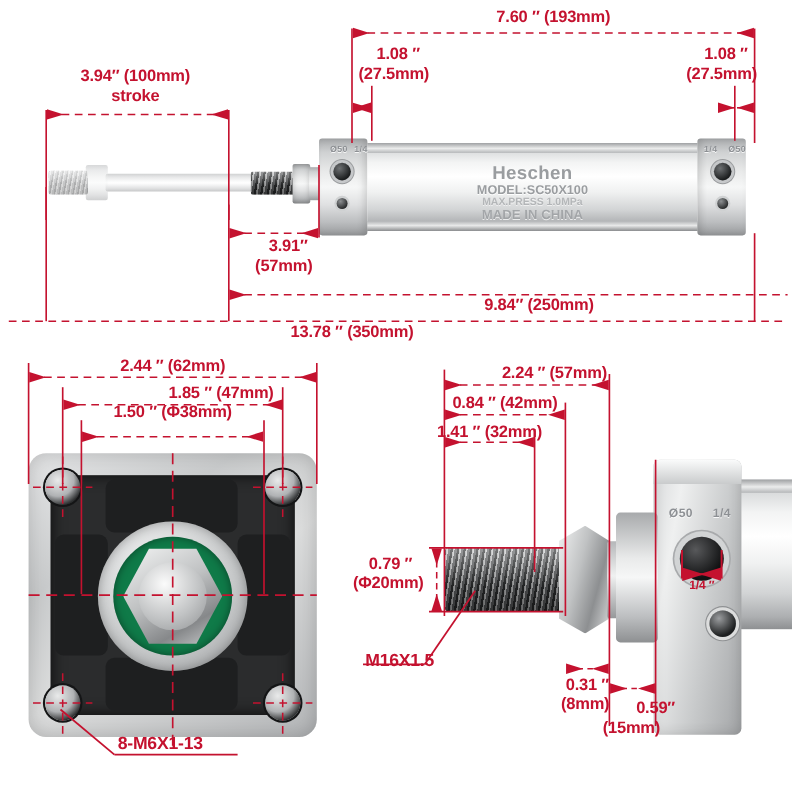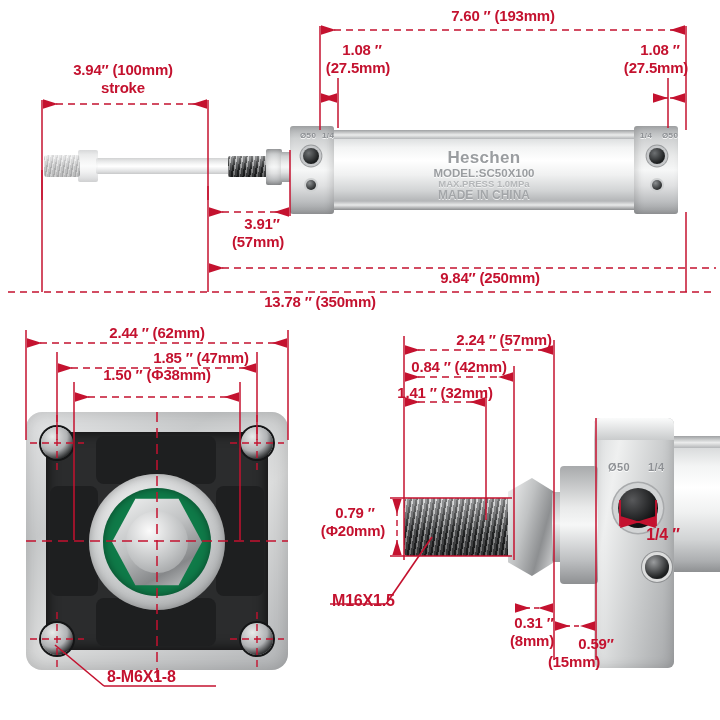--- a/index.html
+++ b/index.html
@@ -10,21 +10,21 @@
     -webkit-font-smoothing:antialiased;
   }
   #sheet{position:absolute;inset:0;width:720px;height:720px;}
 
   
   .dim{
     position:absolute;color:#c4122f;font-weight:700;
     white-space:nowrap;line-height:1.12;letter-spacing:-0.2px;
   }
   .dim.c{text-align:center;transform:translateX(-50%);}
-  .s13{font-size:16px;margin-left:25px;}
+  .s13{font-size:11px;}
   .s15{font-size:15px;}
   .s16{font-size:16px;}
 
   
   .bar{position:absolute;}
   .tube{
     background:linear-gradient(to bottom,
       #b9bbbd 0%, #d8dadb 8%, #f3f4f4 22%, #ffffff 38%,
       #f0f1f1 56%, #d2d4d5 76%, #acaeb0 92%, #8e9092 100%);
   }
@@ -233,21 +233,21 @@
       <line x1="76" y1="397" x2="238" y2="397" stroke-width="1.4" stroke-dasharray="7 5" marker-start="url(#arL)" marker-end="url(#ar)"></line>
 
       <line x1="55" y1="645" x2="104" y2="686" stroke-width="1.6"></line>
       <line x1="104" y1="686" x2="216" y2="686" stroke-width="1.6"></line>
     </g>
   </svg>
 
   <div class="dim c s15" style="left:157px;top:325px;">2.44 ″ (62mm)</div>
   <div class="dim c s15" style="left:157px;top:350px;margin-left:44px;">1.85 ″ (47mm)</div>
   <div class="dim c s15" style="left:157px;top:367px;text-align:center;">1.50 ″ (Φ38mm)</div>
-  <div class="dim s16" style="left:107px;top:668px;">8-M6X1-8</div>
+  <div class="dim s16" style="left:107px;top:668px;">8-M6X1-13</div>
 
   <div class="bar tube" style="left:672px;top:436px;width:48px;height:136px;"></div>
   <div class="bar" style="left:672px;top:436px;width:48px;height:12px;
               background:linear-gradient(to bottom,#9fa1a3,#ebecec 55%,#b4b6b8);"></div>
 
   <div style="position:absolute;left:594px;top:418px;width:80px;height:250px;border-radius:6px;
               background:linear-gradient(100deg,#d7d9da 0%,#eff0f0 24%,#c8cacb 62%,#a3a5a7 100%);
               box-shadow:inset 0 0 12px rgba(0,0,0,.16);"></div>
   <div style="position:absolute;left:594px;top:418px;width:80px;height:22px;border-radius:6px 6px 0 0;
               background:linear-gradient(to bottom,#fafbfb,#c9cbcc);"></div>

